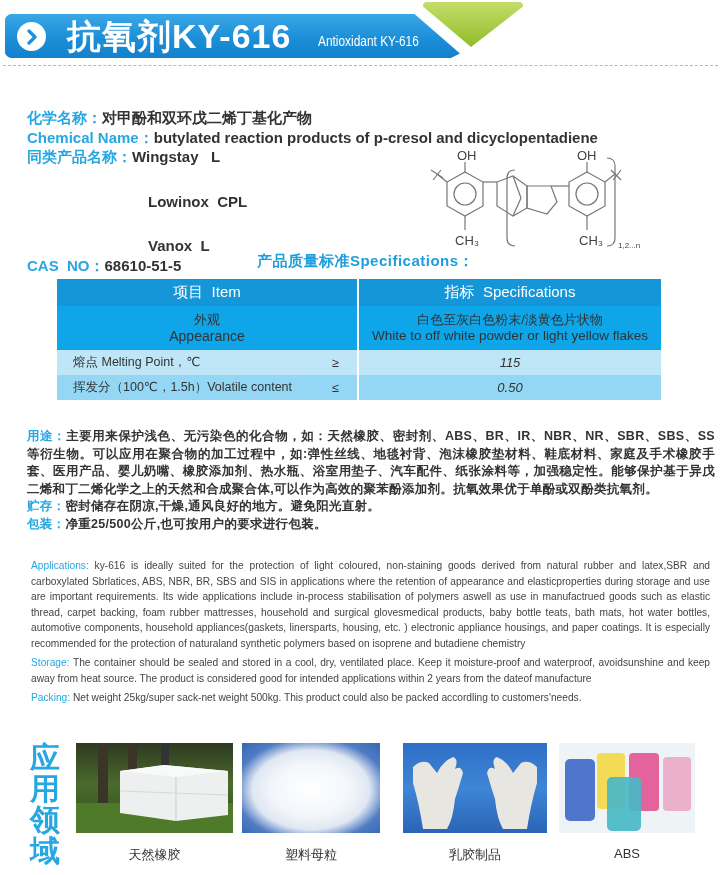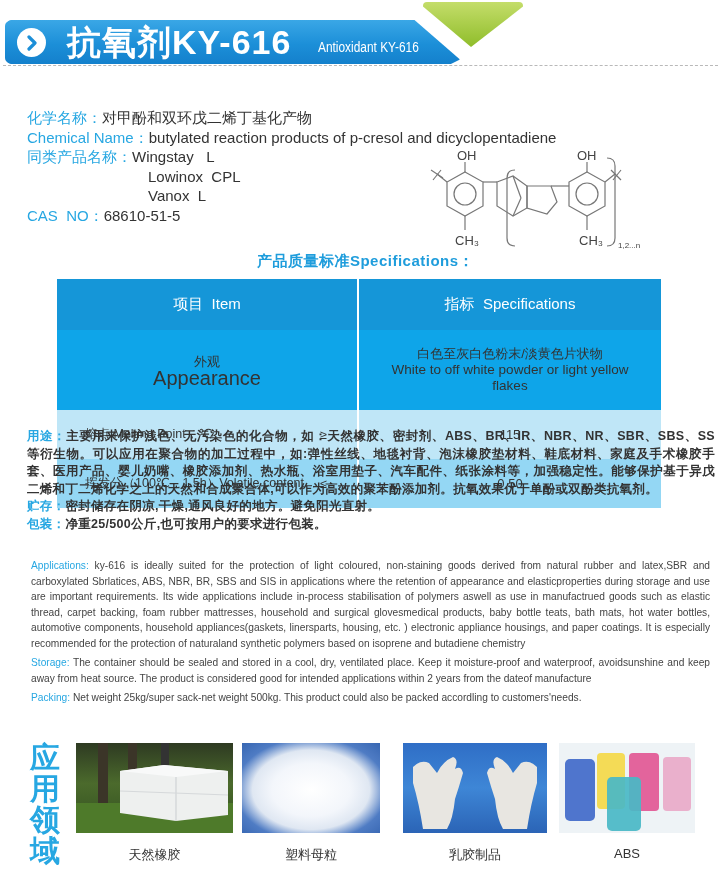--- a/index.html
+++ b/index.html
@@ -1,20 +1,20 @@
 <!DOCTYPE html>
 <html><head>
 <meta charset="utf-8">
 <style>
   * { box-sizing: border-box; margin: 0; padding: 0; }
   html, body { width: 727px; height: 875px; background: #ffffff; overflow: hidden; }
   body { font-family: "Liberation Sans", "DejaVu Sans", sans-serif; color: #333; position: relative; }
 
   
-  .banner { position: absolute; left: 5px; top: 20px; width: 460px; height: 60px; }
+  .banner { position: absolute; left: 5px; top: 14px; width: 460px; height: 60px; }
   .banner-bar {
     position: absolute; left: 0; top: 0; width: 455px; height: 44px;
     background: linear-gradient(#3aa7e6 0%, #1c8fd8 55%, #1480cc 100%);
     clip-path: polygon(0 8%, 1% 0, 90% 0, 100% 90%, 98% 100%, 1% 100%, 0 92%);
     border-radius: 6px;
   }
   .banner-green {
     position: absolute; left: 423px; top: 2px; width: 100px; height: 45px;
     background: linear-gradient(#c4dd6a, #8fbd2a);
     clip-path: polygon(0 0, 100% 0, 100% 10%, 48% 100%, 0 10%);
@@ -32,41 +32,41 @@
   .banner-sub {
     position: absolute; left: 313px; top: 18px; color: #fff; font-size: 14px; line-height: 18px;
     white-space: nowrap; transform: scaleX(0.85); transform-origin: left;
   }
   .divider { position: absolute; left: 3px; top: 65px; width: 715px; border-top: 1px dashed #b9b9b9; }
 
   
   .info { position: absolute; left: 27px; top: 108px; font-size: 15px; line-height: 19.5px; }
   .info .lbl { color: #27a7e2; }
   .info .val { color: #333; }
-  .info .row { white-space: nowrap; }
-  .info .indent { padding-left: 121px; }
+  .info .row { white-space: nowrap; font-weight: bold; }
+  .info .indent { padding-left: 121px; margin-top: 25px; }
 
   .structure { position: absolute; left: 415px; top: 148px; width: 270px; height: 108px; }
 
   .spec-title {
     position: absolute; left: 0; width: 727px; top: 252px; text-align: center; color: #1f9ddc;
     font-weight: bold; font-size: 15px; padding-left: 4px; letter-spacing: 0.5px;
   }
 
   
   .spec-table { position: absolute; left: 57px; top: 279px; width: 604px; border-collapse: collapse; font-size: 13px; }
-  .spec-table td, .spec-table th { border-right: 2px solid #fff; padding: 16px; }
+  .spec-table td, .spec-table th { border-right: 2px solid #fff; padding: 4px; }
   .spec-table tr > *:last-child { border-right: none; }
   .spec-table th { background: #1596d8; color: #fff; font-weight: normal; font-size: 15px; height: 23px; text-align: center; }
   .spec-table .c1 { width: 301px; }
   .spec-table tr.appearance td { background: #0ea5e9; height: 44px; text-align: center; line-height: 16px; color: #333; }
   .spec-table tr.r-light td { background: #bfe6f7; height: 18px; }
   .spec-table tr.r-dark td { background: #94d7f4; height: 14px; }
   .spec-table .itemcell { display: flex; justify-content: space-between; padding: 0 14px 0 12px; align-items: center; white-space: nowrap; font-size: 12.5px; }
-  .spec-table .valcell { text-align: center; }
+  .spec-table .valcell { text-align: center; font-style: italic; }
 
   
   .cn { position: absolute; left: 27px; top: 428px; width: 688px; font-size: 12.5px; line-height: 17.5px; color: #333; letter-spacing: 0.3px; text-align: justify; }
   .cn .lbl { color: #27a7e2; }
   .cn p { margin: 0; font-weight: bold; }
 
   
   .en { position: absolute; left: 27px; top: 554px; width: 687px; font-size: 10.2px; line-height: 15.5px; color: #444; text-align: justify; }
   .en .lbl { color: #27a7e2; }
   .en p { margin: 4px; }
@@ -160,21 +160,21 @@
 <div class="spec-title">产品质量标准Specifications：</div>
 <table class="spec-table">
   <tbody>
       <tr>
     <th class="c1" style="white-space:pre">项目  Item</th>
     <th style="white-space:pre">指标  Specifications</th>
   </tr>
   <tr class="appearance">
     <td class="c1">
       <div>外观</div>
-      <div style="font-size:20px">Appearance</div>
+      <div style="font-size:14px">Appearance</div>
     </td>
     <td>
       <div>白色至灰白色粉末/淡黄色片状物</div>
       <div style="font-size:13.5px">White to off white powder or light yellow flakes</div>
     </td>
   </tr>
   <tr class="r-light">
     <td class="c1">
           <div class="itemcell">
             <span>熔点 Melting Point，℃</span>

